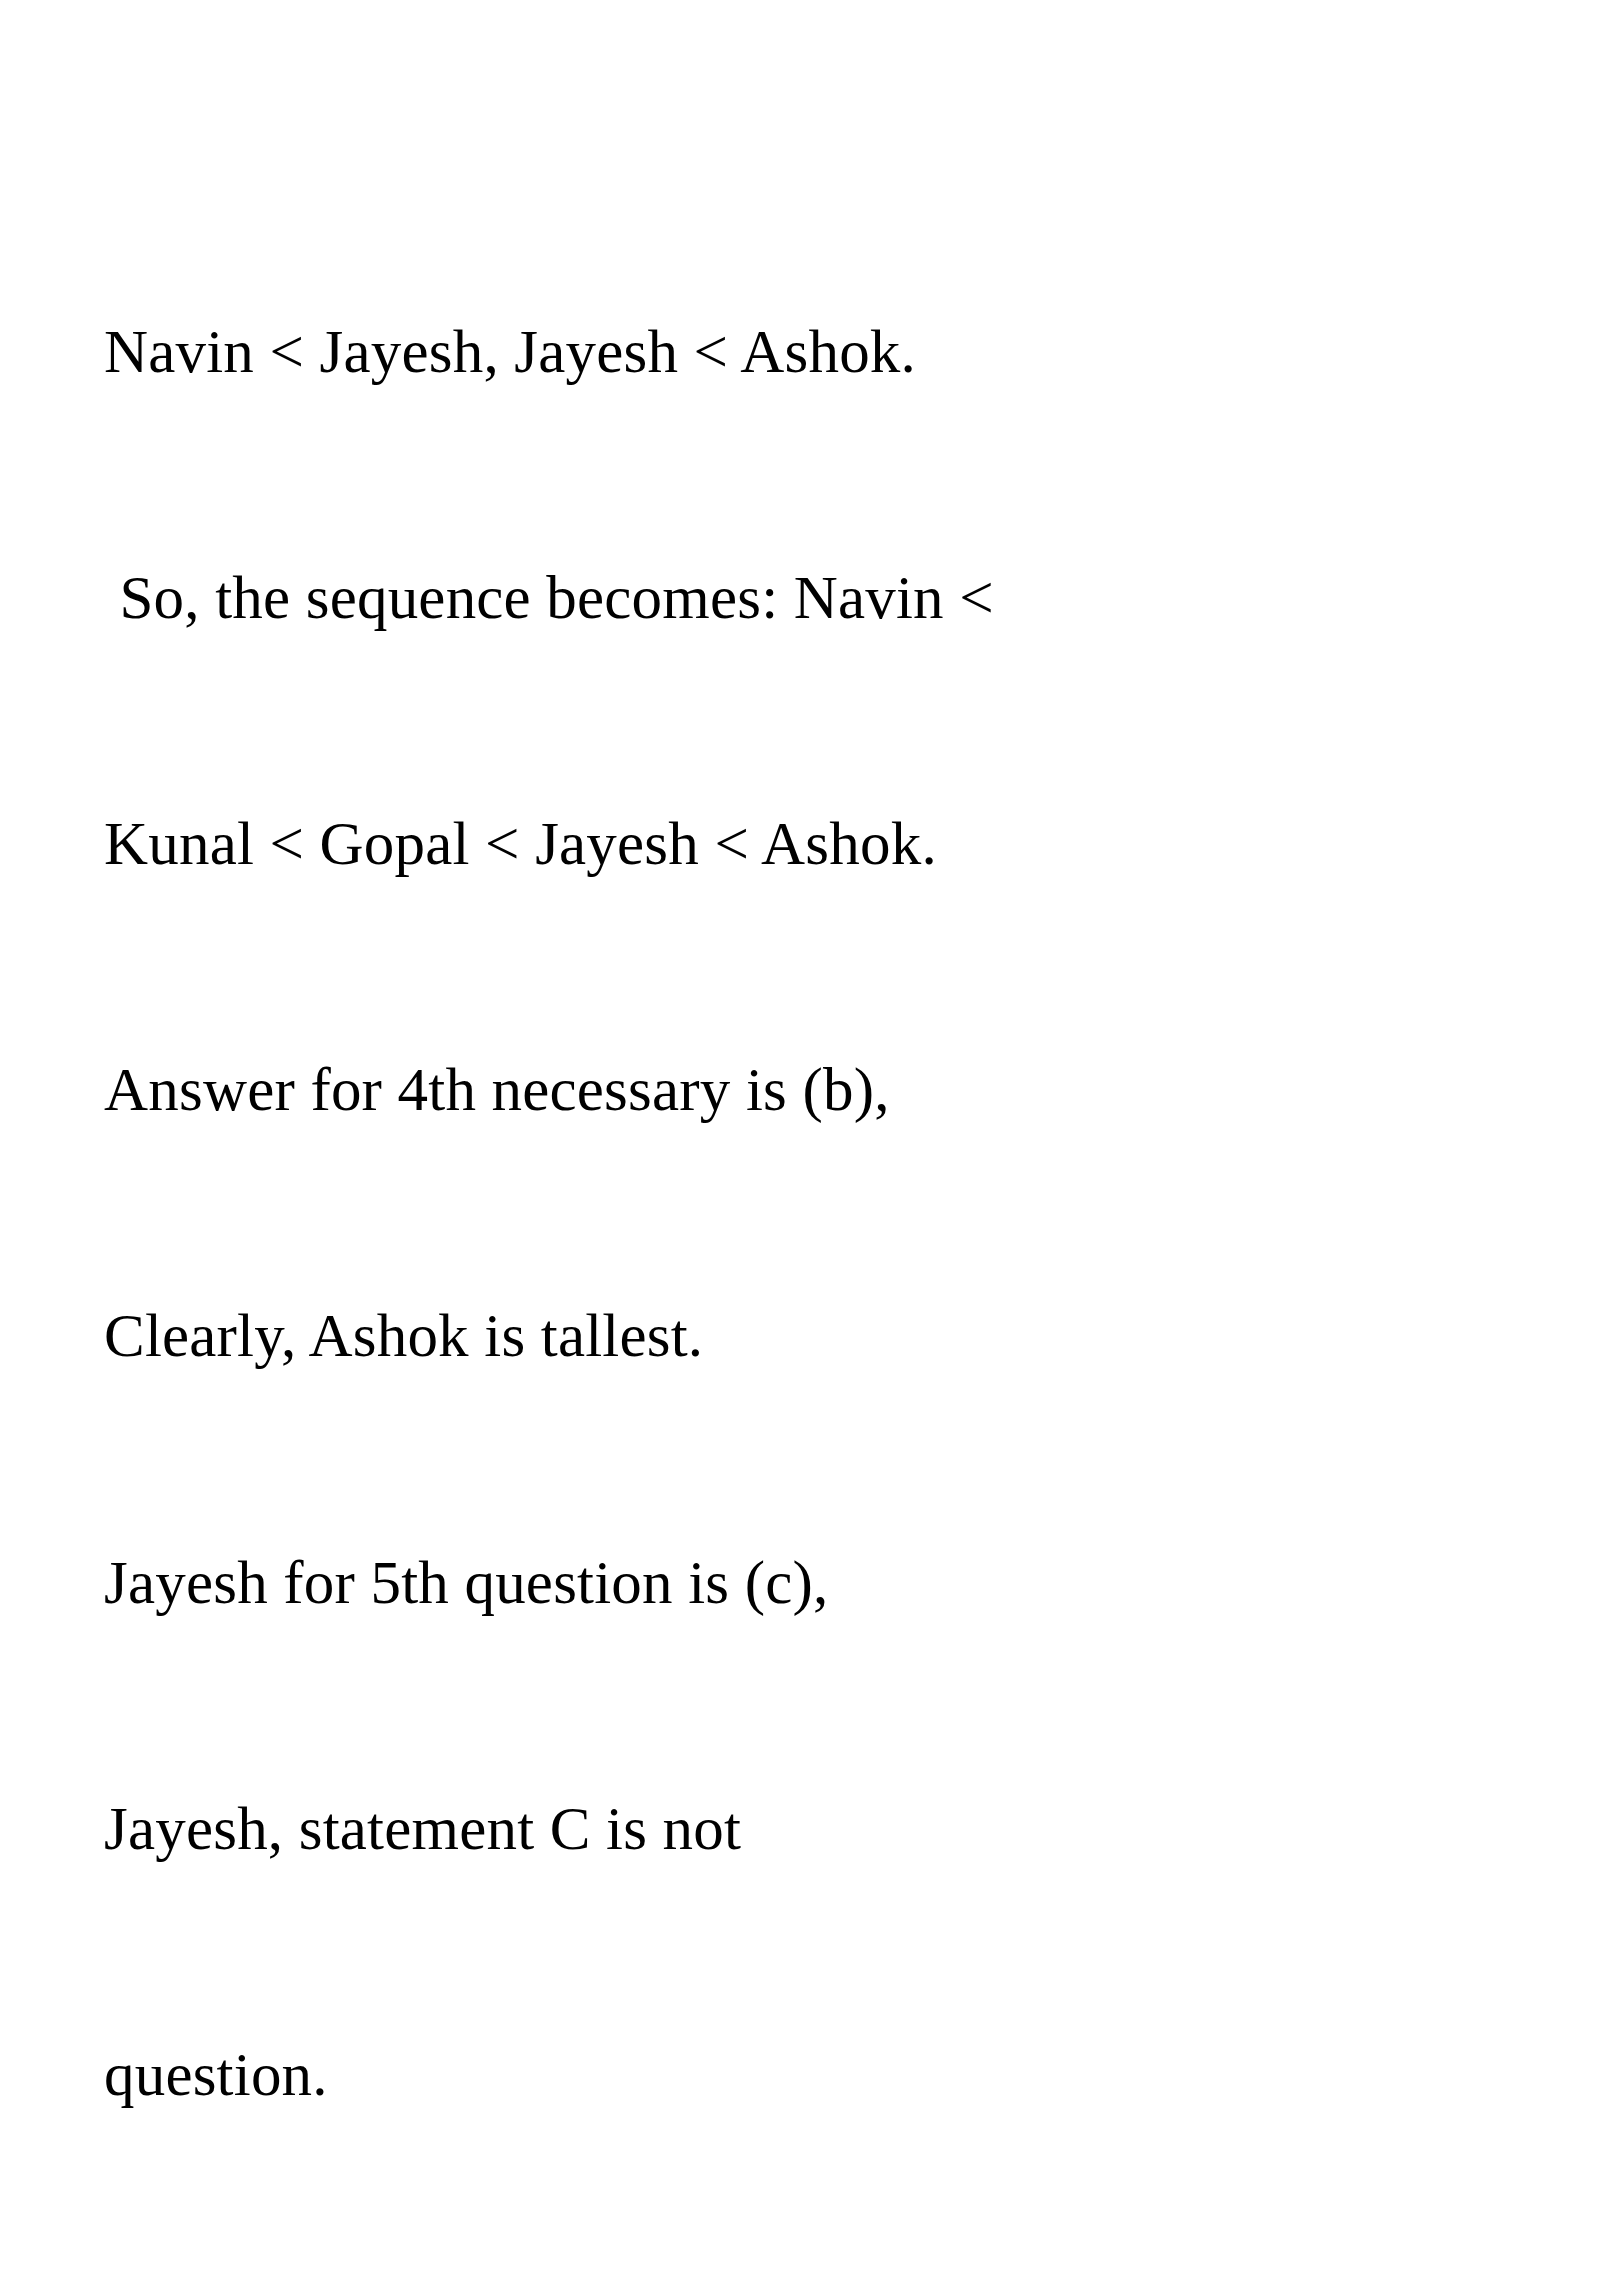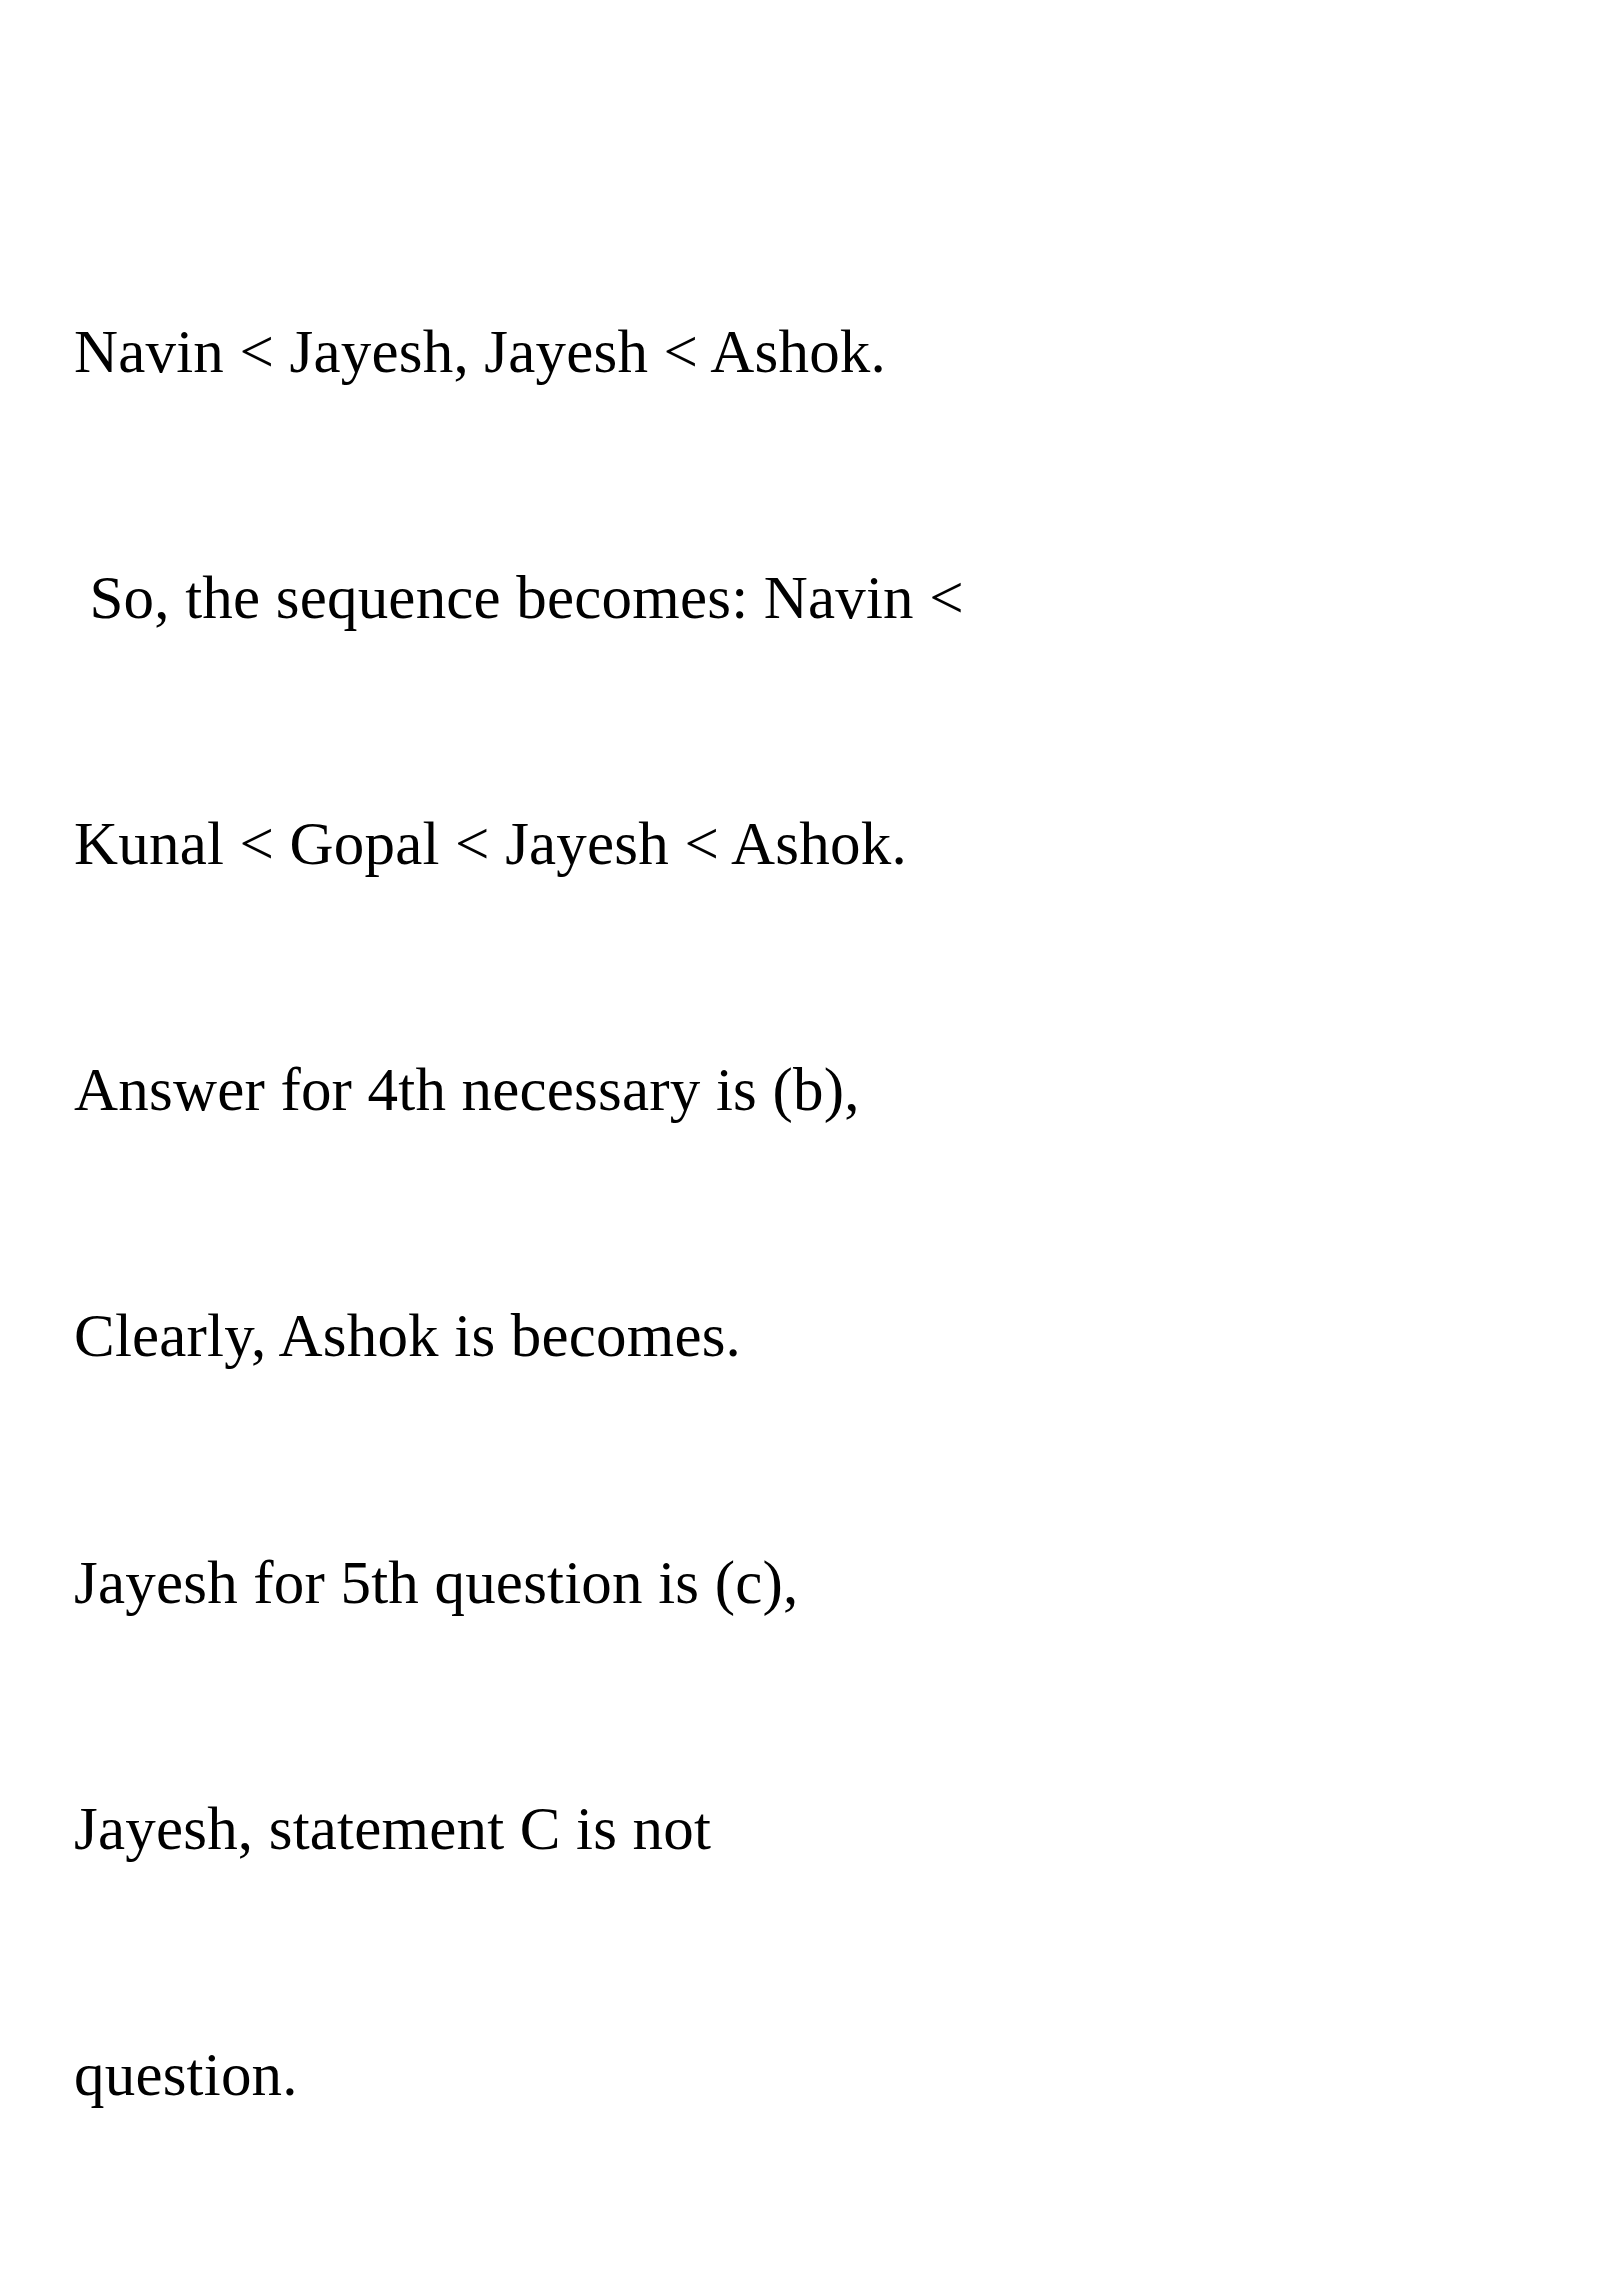--- a/index.html
+++ b/index.html
@@ -11,21 +11,21 @@
     width: 1622px;
     height: 2295px;
     font-family: "Liberation Serif", serif;
     color: #000000;
     overflow: hidden;
   }
   .page {
     box-sizing: border-box;
     width: 1622px;
     height: 1824px;
-    padding: 147px 147px 0 74px;
+    padding: 147px 147px 0 104px;
     background: #ffffff;
   }
   .doc-body {
     font-size: 61px;
     line-height: 1.345;
     letter-spacing: 0.2px;
     white-space: pre-wrap;
   }
   .doc-line {
     display: block;
@@ -34,21 +34,21 @@
 </style>
 </head>
 <body>
 
 <div class="page">
   <div class="doc-body">
     <span class="doc-line">Navin &lt; Jayesh, Jayesh &lt; Ashok.</span>
     <span class="doc-line"> So, the sequence becomes: Navin &lt;</span>
     <span class="doc-line">Kunal &lt; Gopal &lt; Jayesh &lt; Ashok.</span>
     <span class="doc-line">Answer for 4th necessary is (b),</span>
-    <span class="doc-line">Clearly, Ashok is becomes.</span>
+    <span class="doc-line">Clearly, Ashok is tallest.</span>
     <span class="doc-line">Jayesh for 5th question is (c),</span>
     <span class="doc-line">Jayesh, statement C is not</span>
     <span class="doc-line">question.</span>
     <span class="doc-line">6.B is twice as old as A but twice</span>
     
     
     
     
     
     

